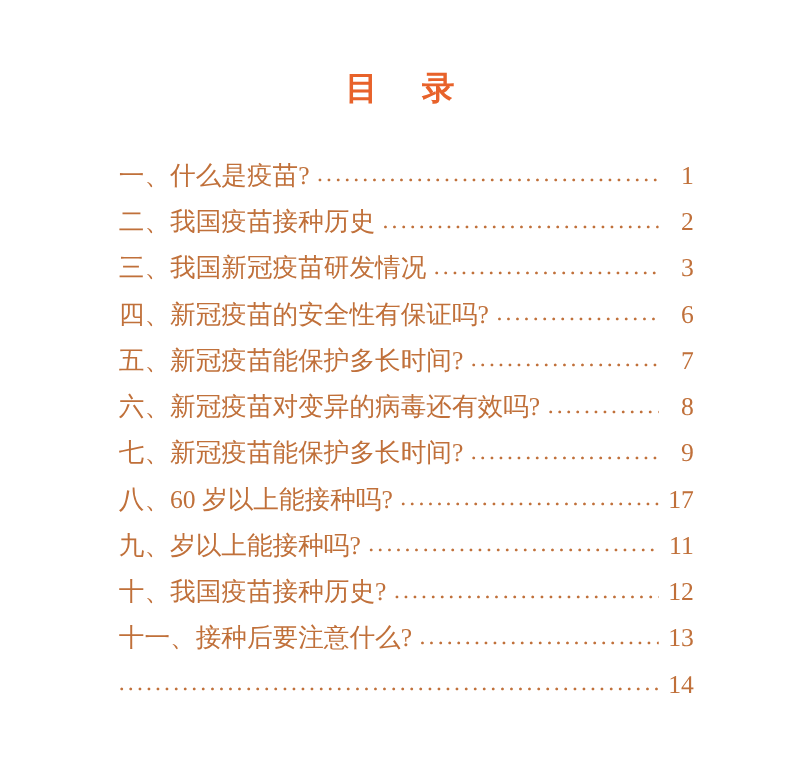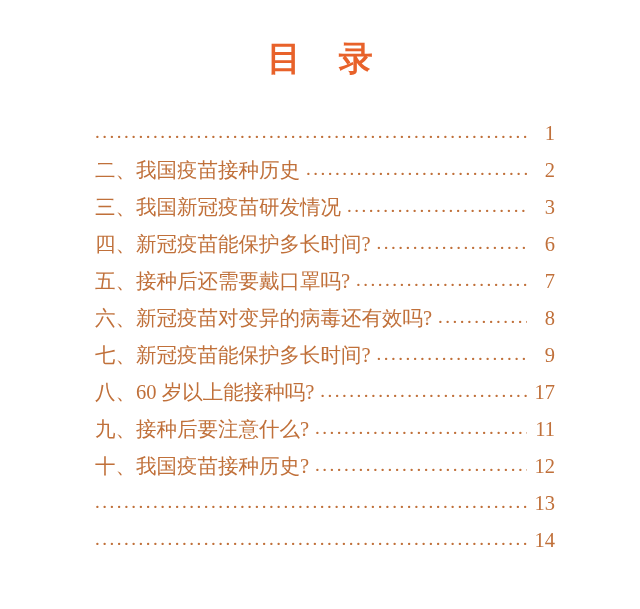--- a/index.html
+++ b/index.html
@@ -18,25 +18,25 @@
     width: 640px;
     height: 609px;
     box-sizing: border-box;
     background: #ffffff;
   }
   .toc-title {
     text-align: center;
     color: #E8622A;
     font-family: "Liberation Sans", "DejaVu Sans", sans-serif;
     font-weight: bold;
-    font-size: 34px;
+    font-size: 26px;
     letter-spacing: 14px;
     text-indent: 14px;
     margin: 0;
-    padding-top: 40px;
+    padding-top: 56px;
     line-height: 1.1;
   }
   .toc-list {
     margin: 0;
     padding: 0;
     list-style: none;
     width: 460px;
     margin-left: 95px;
     margin-top: 46px;
   }
@@ -71,69 +71,71 @@
     color: #C0703A;
   }
 </style>
 </head>
 <body>
 
 <div class="page">
   <h1 class="toc-title">目 录</h1>
   <ul class="toc-list">
     <li class="toc-item">
+      <span class="toc-label">一、什么是疫苗?</span>
       <span class="toc-dots">....................................................................</span>
       <span class="toc-page">1</span>
     </li>
     <li class="toc-item">
       <span class="toc-label">二、我国疫苗接种历史</span>
       <span class="toc-dots">....................................................................</span>
       <span class="toc-page">2</span>
     </li>
     <li class="toc-item">
       <span class="toc-label">三、我国新冠疫苗研发情况</span>
       <span class="toc-dots">....................................................................</span>
       <span class="toc-page">3</span>
     </li>
     <li class="toc-item">
-      <span class="toc-label">四、新冠疫苗能保护多长时间?</span>
+      <span class="toc-label">四、新冠疫苗的安全性有保证吗?</span>
       <span class="toc-dots">....................................................................</span>
       <span class="toc-page">6</span>
     </li>
     <li class="toc-item">
-      <span class="toc-label">五、接种后还需要戴口罩吗?</span>
+      <span class="toc-label">五、新冠疫苗能保护多长时间?</span>
       <span class="toc-dots">....................................................................</span>
       <span class="toc-page">7</span>
     </li>
     <li class="toc-item">
       <span class="toc-label">六、新冠疫苗对变异的病毒还有效吗?</span>
       <span class="toc-dots">....................................................................</span>
       <span class="toc-page">8</span>
     </li>
     <li class="toc-item">
       <span class="toc-label">七、新冠疫苗能保护多长时间?</span>
       <span class="toc-dots">....................................................................</span>
       <span class="toc-page">9</span>
     </li>
     <li class="toc-item">
       <span class="toc-label">八、60 岁以上能接种吗?</span>
       <span class="toc-dots">....................................................................</span>
       <span class="toc-page">17</span>
     </li>
     <li class="toc-item">
-      <span class="toc-label">九、接种后要注意什么?</span>
+      <span class="toc-label">九、岁以上能接种吗?</span>
       <span class="toc-dots">....................................................................</span>
       <span class="toc-page">11</span>
     </li>
     <li class="toc-item">
       <span class="toc-label">十、我国疫苗接种历史?</span>
       <span class="toc-dots">....................................................................</span>
       <span class="toc-page">12</span>
     </li>
     <li class="toc-item">
+      <span class="toc-label">十一、接种后要注意什么?</span>
       <span class="toc-dots">....................................................................</span>
       <span class="toc-page">13</span>
     </li>
     <li class="toc-item">
       <span class="toc-dots">....................................................................</span>
       <span class="toc-page">14</span>
     </li>
   </ul>
 </div>
 

